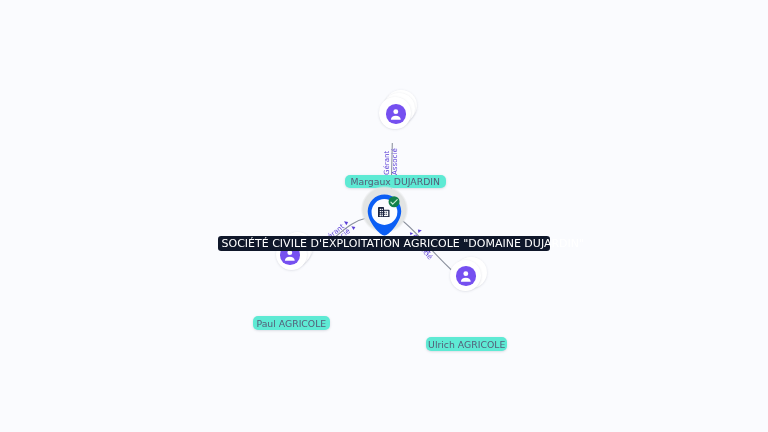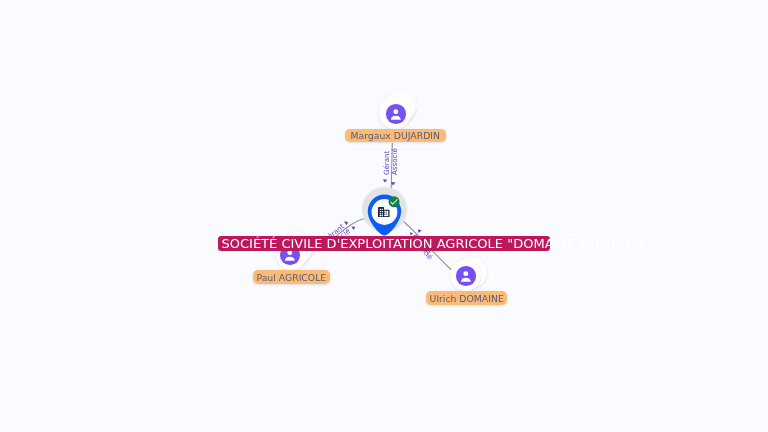--- a/index.html
+++ b/index.html
@@ -3,23 +3,23 @@
 <meta charset="utf-8">
 <style>
   html,body{margin:0;padding:0;}
   body{width:768px;height:432px;background:#fafbfe;font-family:"DejaVu Sans",sans-serif;overflow:hidden;
         -webkit-font-smoothing:antialiased;}
   #stage{position:relative;width:768px;height:432px;background:#fafbfe;}
   .layer{position:absolute;left:0;top:0;width:768px;height:432px;}
   .node{position:absolute;}
   .stackcirc{position:absolute;border-radius:50%;background:#fff;box-shadow:0 0.6px 2.2px rgba(90,96,120,.20);}
   .avatar{position:absolute;border-radius:50%;background:#7650f0;display:flex;align-items:center;justify-content:center;}
-  .nlabel{position:absolute;background:#fdba74;border-radius:5px;color:#555d78;white-space:nowrap;font-size:9.3px;transform:translateZ(0);
-          box-shadow:0 0.8px 2.4px rgba(90,96,120,.22);display:flex;align-items:center;justify-content:center;}
-  .complabel{position:absolute;background:#be185d;border-radius:3.2px;color:#fff;white-space:nowrap;font-size:13px;transform:translateZ(0);
+  .nlabel{position:absolute;background:#5eead4;border-radius:5px;color:#555d78;white-space:nowrap;font-size:9.3px;transform:translateZ(0);
+          box-shadow:0 0.8px 2.4px rgba(90,96,120,.22);display:flex;align-items:center;justify-content:center;margin-top:46px;}
+  .complabel{position:absolute;background:#0f172a;border-radius:3.2px;color:#fff;white-space:nowrap;font-size:11px;transform:translateZ(0);
           display:flex;align-items:center;padding-left:4.0px;box-sizing:border-box;}
   .edgelabels{position:absolute;left:0;top:0;width:768px;height:432px;}
   .elabel{position:absolute;font-size:7.1px;color:#5b3fd6;white-space:nowrap;line-height:7.1px;backface-visibility:hidden;}
 </style>
 </head>
 <body>
 
 <div id="stage">
 
   <svg class="layer" viewBox="0 0 768 432">
@@ -86,21 +86,21 @@
   <div class="node" style="left:0;top:0;">
     <div class="stackcirc" style="left:455.3px;top:256.6px;width:31.4px;height:31.4px;"></div>
     <div class="stackcirc" style="left:450.0px;top:259.5px;width:31.4px;height:31.4px;"></div>
     <div class="avatar" style="left:456.0px;top:266.2px;width:19.6px;height:19.6px;">
       <svg width="20" height="20" viewBox="0 0 20 20">
         <circle cx="10" cy="7.6" r="2.5" fill="#fff"></circle>
         <path d="M5.0,15.9 C5.0,13.2 7.1,11.7 10,11.7 C12.9,11.7 15.0,13.2 15.0,15.9 Z" fill="#fff"></path>
       </svg>
     </div>
     <div class="nlabel" style="left:426px;top:291.3px;width:81.4px;height:13.6px;">
-        <span>Ulrich DOMAINE</span>
+        <span>Ulrich AGRICOLE</span>
       </div>
   </div>
 
   <div class="node" style="left:0;top:0;">
     <svg class="layer" viewBox="0 0 768 432">
       <defs>
         <radialGradient id="haloGrad" cx="0.5" cy="0.5" r="0.5">
           <stop offset="0" stop-color="#e2e4e4"></stop>
           <stop offset="0.90" stop-color="#e2e4e4"></stop>
           <stop offset="1" stop-color="#e2e4e4" stop-opacity="0"></stop>

